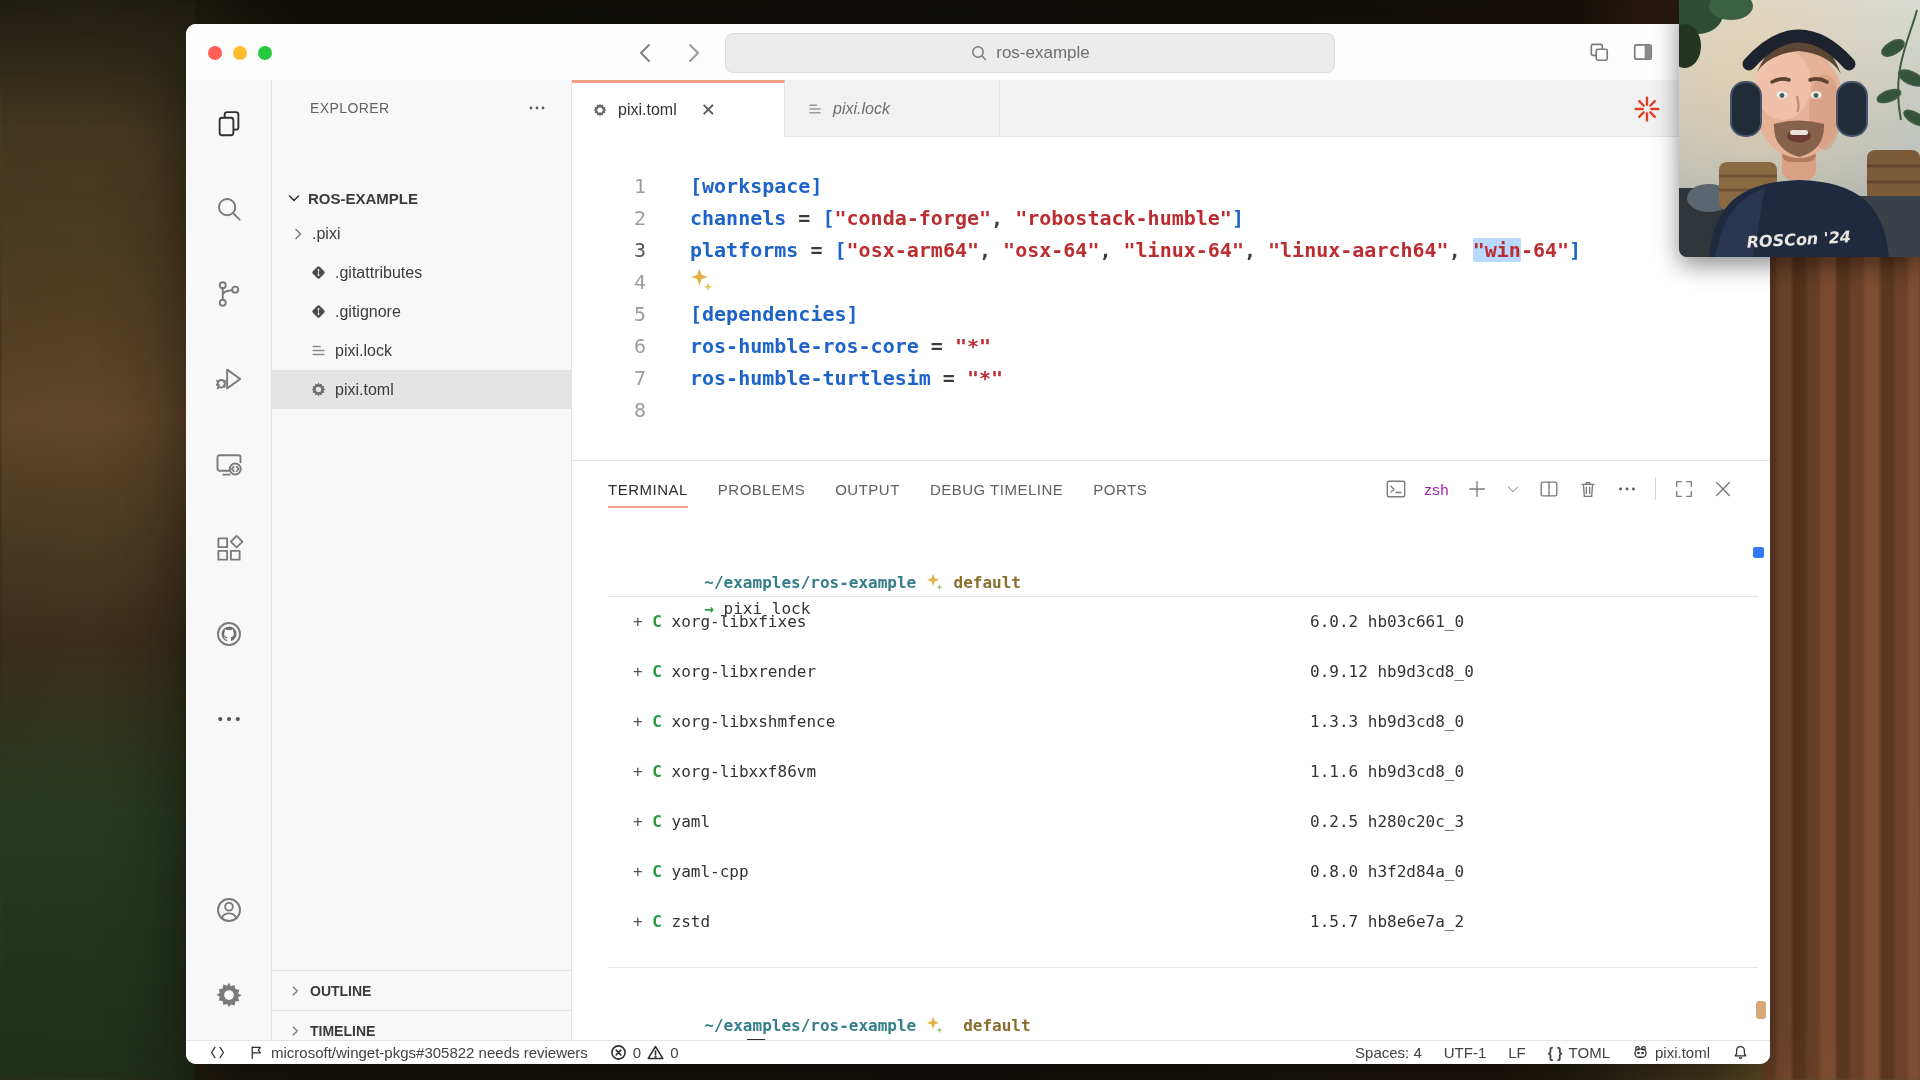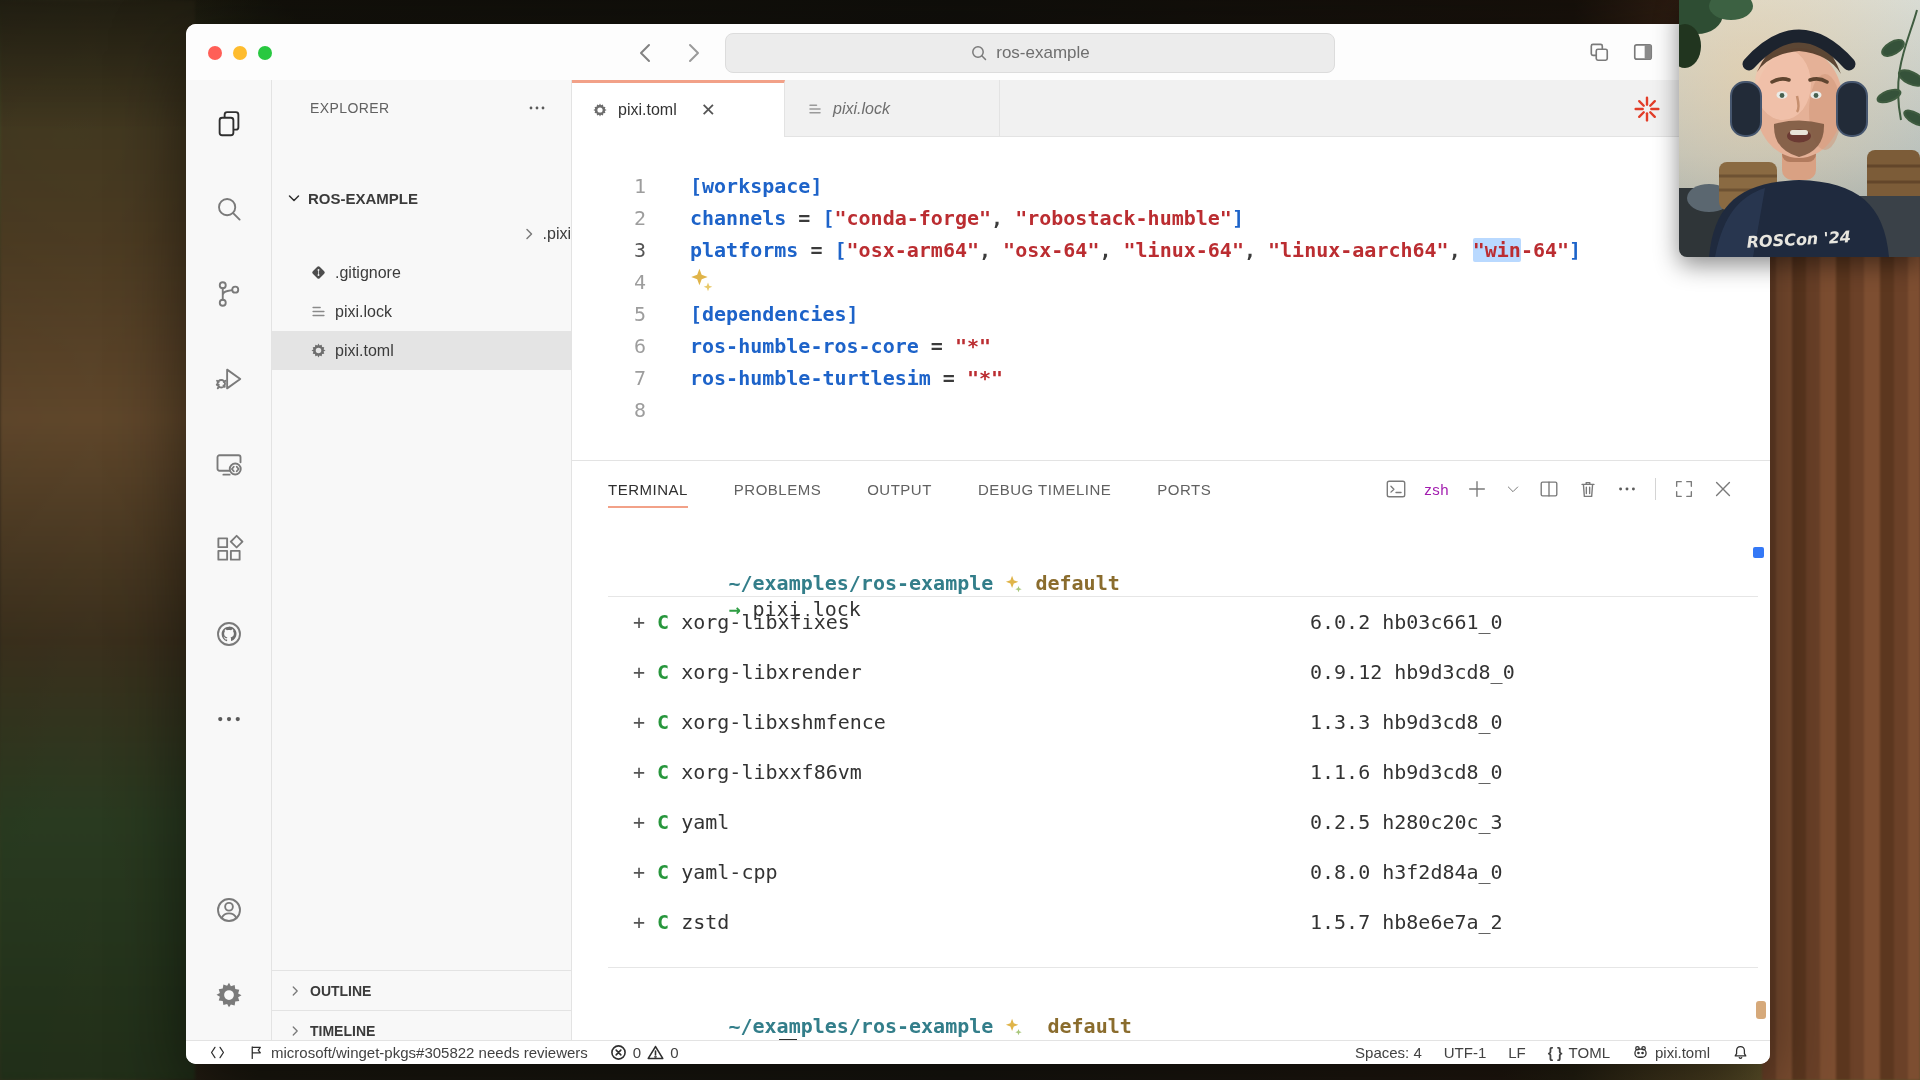--- a/index.html
+++ b/index.html
@@ -39,21 +39,21 @@
   .sidebar{position:absolute;left:86px;top:56px;width:300px;height:960px;background:#f8f8f8;
            border-right:1px solid #e3e3e3;box-sizing:border-box;}
   .sb-header{display:flex;align-items:center;height:40px;padding:8px 24px 0 38px;color:#616161;
              font-size:14px;letter-spacing:.4px;}
   .sb-header .title{flex:1;}
   .sb-root{display:flex;align-items:center;height:32px;margin-top:54px;padding-left:14px;
            font-weight:bold;font-size:15px;color:#3b3b3b;gap:6px;}
   .sb-row{display:flex;align-items:center;height:39px;padding-left:38px;gap:8px;font-size:16px;color:#3b3b3b;}
   .sb-row.sel{background:#e4e4e4;}
   .sb-row .fi{width:17px;height:17px;flex:0 0 auto;display:flex;}
-  .sb-row.pixifolder{padding-left:18px;gap:6px;justify-content:flex-end;}
+  .sb-row.pixifolder{padding-left:18px;gap:6px;}
   .sb-section{position:absolute;left:0;width:100%;height:40px;border-top:1px solid #e3e3e3;
               display:flex;align-items:center;gap:8px;padding-left:16px;box-sizing:border-box;
               font-weight:bold;font-size:14px;color:#3b3b3b;}
   
   .tabbar{position:absolute;left:386px;top:56px;width:1198px;height:57px;background:#f1f1f1;border-bottom:1px solid #e3e3e3;box-sizing:border-box;}
   .tab{position:absolute;top:0;height:57px;display:flex;align-items:center;gap:10px;box-sizing:border-box;font-size:16px;}
   .tab-active{left:0;width:213px;background:#fff;border-top:3px solid #f2a188;border-right:1px solid #e3e3e3;
               padding-left:20px;color:#333;}
   .tab-preview{left:213px;width:215px;border-right:1px solid #e3e3e3;padding-left:22px;color:#6e6e6e;font-style:italic;}
   .tab-close{margin-left:14px;font-size:18px;color:#555;}
@@ -62,30 +62,30 @@
   .editor{position:absolute;left:386px;top:113px;width:1198px;height:323px;background:#fff;
           font-family:"DejaVu Sans Mono",monospace;font-size:20px;font-weight:600;padding-top:33px;box-sizing:border-box;}
   .code-line{display:flex;height:32px;line-height:32px;white-space:pre;}
   .gutter{width:74px;text-align:right;color:#9d9d9d;font-weight:400;flex:0 0 auto;}
   .gutter.cur{color:#555;}
   .code-content{padding-left:44px;}
   .tok-key{color:#1d63c9;} .tok-str{color:#bb2d31;} .tok-pun{color:#3b3b3b;}
   .hl{background:#b9d9ff;border-radius:2px;}
   
   .panel{position:absolute;left:386px;top:436px;width:1198px;height:580px;background:#fff;border-top:1px solid #e3e3e3;box-sizing:border-box;}
-  .panel-tabs{position:relative;height:56px;display:flex;align-items:flex-start;gap:46px;padding-left:36px;
+  .panel-tabs{position:relative;height:56px;display:flex;align-items:flex-start;gap:30px;padding-left:36px;
               font-size:15px;letter-spacing:.5px;color:#616161;}
   .ptab{position:relative;height:56px;display:flex;align-items:center;}
   .ptab.active{color:#2f2f2f;}
   .ptab.active::after{content:"";position:absolute;left:0;right:0;bottom:9px;height:2px;background:#f2a188;}
   .panel-actions{position:absolute;right:36px;top:0;height:56px;display:flex;align-items:center;gap:17px;color:#a21caf;font-size:15px;}
   .panel-actions svg{width:22px;height:22px;}
   .pa-div{width:1px;height:22px;background:#d4d4d4;}
   .term{position:absolute;left:36px;top:56px;right:0;bottom:0;font-family:"DejaVu Sans Mono",monospace;
-        font-size:20px;color:#333;}
+        font-size:16px;color:#333;}
   .tline{height:26px;line-height:26px;white-space:pre;}
   .term-pad{height:27px;}
   .tpath{color:#337e8a;font-weight:bold;} .tenv{color:#8a6c2d;font-weight:bold;}
   .tarrow{color:#2f9e44;font-weight:bold;}
   .tsep{height:1px;background:#e6e6e6;margin-right:12px;}
   .pkg-row{position:relative;height:26px;line-height:26px;padding-left:25px;margin-top:24px;white-space:pre;}
   .pkg-row.first{margin-top:12px;}
   .plus{color:#555;} .cee{color:#27963c;font-weight:bold;}
   .pkg-ver{position:absolute;left:702px;top:0;}
   .sep2{margin-top:32px;}
@@ -244,20 +244,33 @@
         <svg width="16" height="16" viewBox="0 0 16 16" class="ico ico-dark">
             <path d="M3.5 6 L8 10.5 L12.5 6"></path>
           </svg>
         <span>ROS-EXAMPLE</span>
       </div>
       <div class="sb-row pixifolder">
         <svg width="16" height="16" viewBox="0 0 16 16" class="ico">
             <path d="M6 3.5 L10.5 8 L6 12.5"></path>
           </svg>
         <span>.pixi</span>
+      </div>
+      <div class="sb-row">
+        <span class="fi">
+            <svg viewBox="0 0 16 16">
+          <rect x="3.4" y="3.4" width="9.2" height="9.2" rx="1.6" transform="rotate(45 8 8)" fill="#4d4d4d"></rect>
+          <g fill="#f5f5f5">
+                <circle cx="8" cy="5.7" r=".9"></circle>
+                <circle cx="8" cy="10.3" r=".9"></circle>
+                <rect x="7.65" y="6.2" width=".7" height="3.6"></rect>
+              </g>
+            </svg>
+          </span>
+        <span>.gitattributes</span>
       </div>
       <div class="sb-row">
         <span class="fi">
             <svg viewBox="0 0 16 16">
           <rect x="3.4" y="3.4" width="9.2" height="9.2" rx="1.6" transform="rotate(45 8 8)" fill="#4d4d4d"></rect>
           <g fill="#f5f5f5">
                 <circle cx="8" cy="5.7" r=".9"></circle>
                 <circle cx="8" cy="10.3" r=".9"></circle>
                 <rect x="7.65" y="6.2" width=".7" height="3.6"></rect>
               </g>

